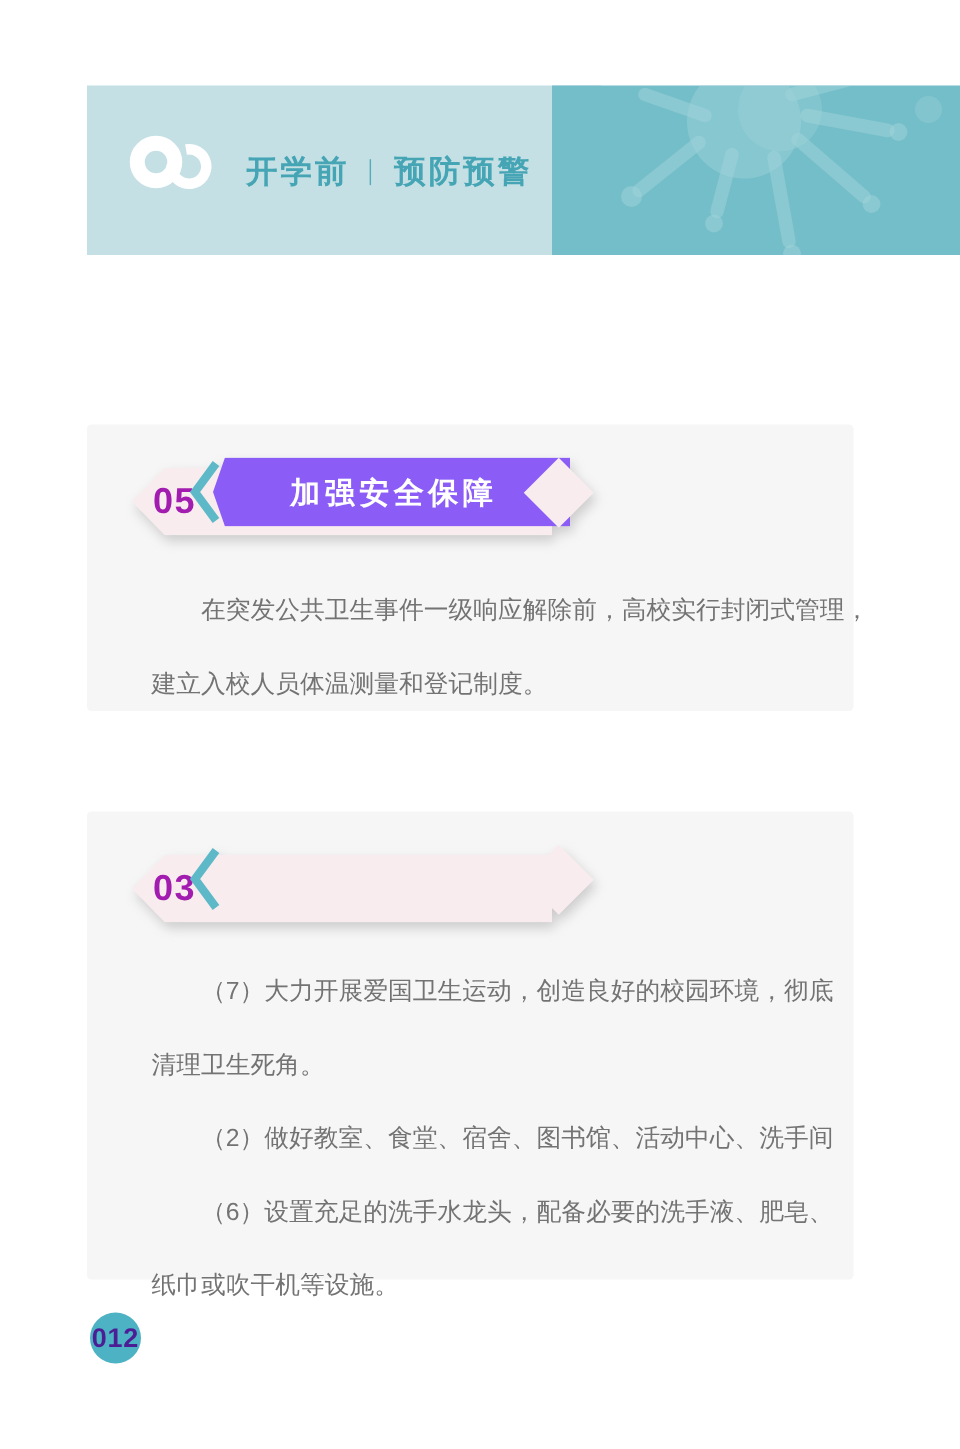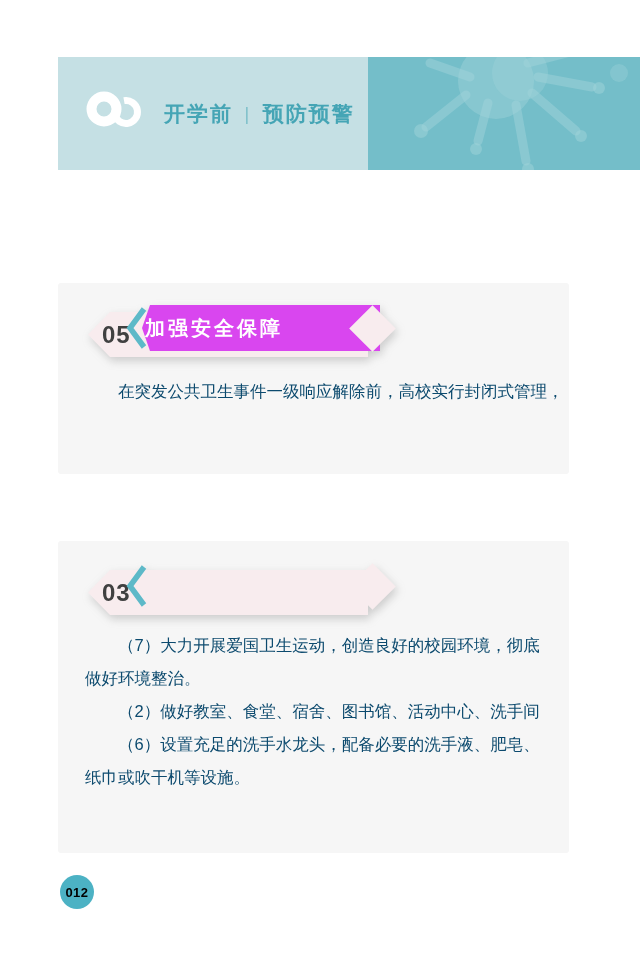--- a/index.html
+++ b/index.html
@@ -53,59 +53,59 @@
   .ribbon {
     position:absolute; left:0; top:12px;
     width:280px; height:45px;
     background:#f8ecee;
     clip-path:polygon(0 50%, 22px 0, 100% 0, 100% 100%, 22px 100%);
   }
   .section-num {
     position:absolute; left:14px; top:12px;
     height:45px; line-height:45px;
     font-size:24px; font-weight:bold;
-    color:#404040; letter-spacing:1px;
+    color:#a21caf; letter-spacing:1px;
   }
   .chevron { position:absolute; left:38px; top:5px; }
   .bar {
     position:absolute; left:54px; top:5px;
     width:238px; height:46px;
-    background:#d946ef;
+    background:#8b5cf6;
     clip-path:polygon(8px 0, 100% 0, 100% 100%, 8px 100%, 0 50%);
-    display:flex; align-items:center; 
+    display:flex; align-items:center; justify-content:center;
   }
   .bar-title {
     color:#ffffff; font-size:20px; font-weight:bold;
     letter-spacing:3px; text-indent:3px; white-space:nowrap;
   }
   .diamond {
     position:absolute; left:268px; top:12px;
     width:33px; height:33px;
     background:#f8ecee;
     transform:rotate(45deg);
   }
 
   
   .body-text { position:absolute; left:27px; width:482px; }
   .card-05 .body-text { top:92px; }
   .card-06 .body-text { top:88px; }
   .line {
-    margin:0;
+    margin:16px;
     font-size:16.5px; line-height:33px;
-    color:#0c4a6e;
+    color:#737373;
     white-space:nowrap;
   }
   .line.indent { text-indent:2em; }
 
   
   .page-badge {
     position:absolute; left:60px; top:875px;
     width:34px; height:34px; border-radius:50%;
     background:#4cb2c4;
-    color:#000000; font-size:13px; font-weight:bold; letter-spacing:.5px;
+    color:#4c1d95; font-size:18px; font-weight:bold; letter-spacing:.5px;
     display:flex; align-items:center; justify-content:center;
   }
 </style>
 </head>
 <body>
 
 <div class="header-light">
   <span class="logo">
     <svg width="66" height="48" viewBox="0 0 66 48">
       <circle cx="22" cy="21" r="12.5" fill="none" stroke="#ffffff" stroke-width="10"></circle>
@@ -154,37 +154,38 @@
         <polyline points="18,4 4,23 18,42" fill="none" stroke="#5db9c8" stroke-width="5.5"></polyline>
       </svg>
     </span>
     <div class="bar">
       <span class="bar-title">加强安全保障</span>
     </div>
     <div class="diamond"></div>
   </div>
   <div class="body-text">
     <p class="line indent">在突发公共卫生事件一级响应解除前，高校实行封闭式管理，</p>
+    <p class="line">建立入校人员体温测量和登记制度。</p>
   </div>
 </section>
 
 <section class="card card-06">
   <div class="banner">
     <div class="ribbon"></div>
     <div class="section-num">03</div>
     <span class="chevron">
       <svg width="22" height="46" viewBox="0 0 22 46">
         <polyline points="18,4 4,23 18,42" fill="none" stroke="#5db9c8" stroke-width="5.5"></polyline>
       </svg>
     </span>
     <div class="diamond"></div>
   </div>
   <div class="body-text">
     <p class="line indent">（7）大力开展爱国卫生运动，创造良好的校园环境，彻底</p>
-    <p class="line">做好环境整治。</p>
+    <p class="line">清理卫生死角。</p>
     <p class="line indent">（2）做好教室、食堂、宿舍、图书馆、活动中心、洗手间</p>
     <p class="line indent">（6）设置充足的洗手水龙头，配备必要的洗手液、肥皂、</p>
     <p class="line">纸巾或吹干机等设施。</p>
   </div>
 </section>
 
 <div class="page-badge">
   <span>012</span>
 </div>
 

